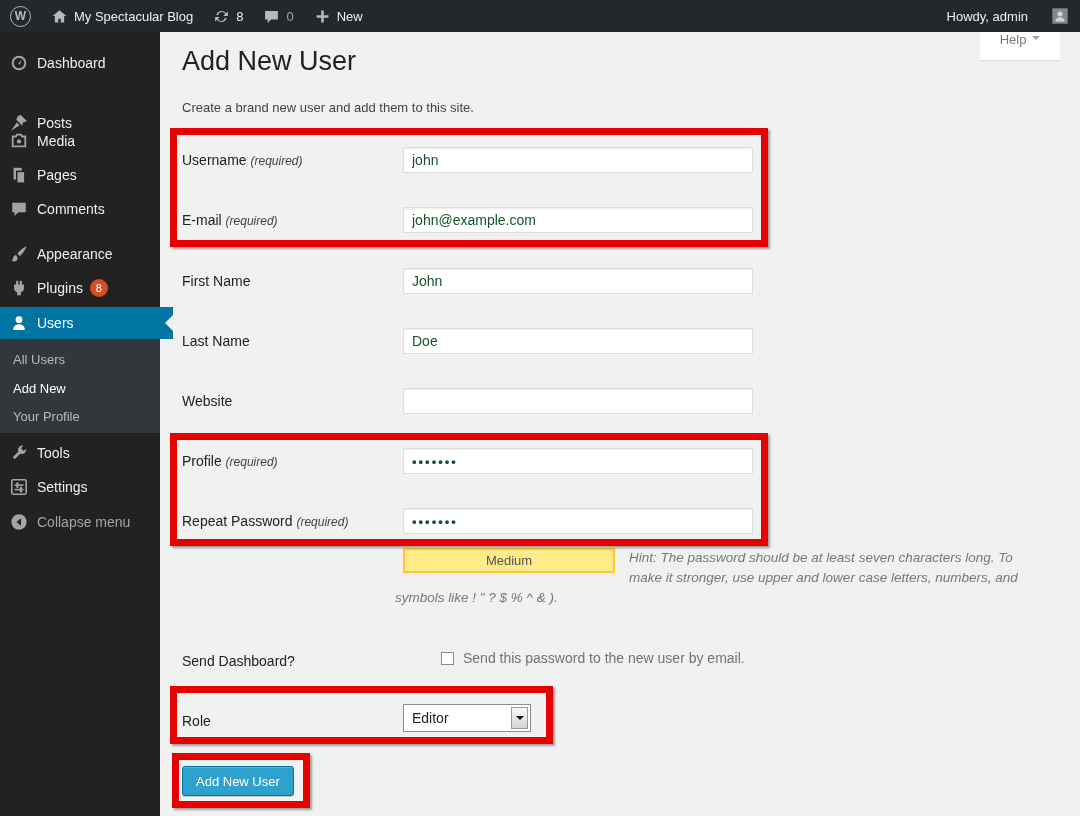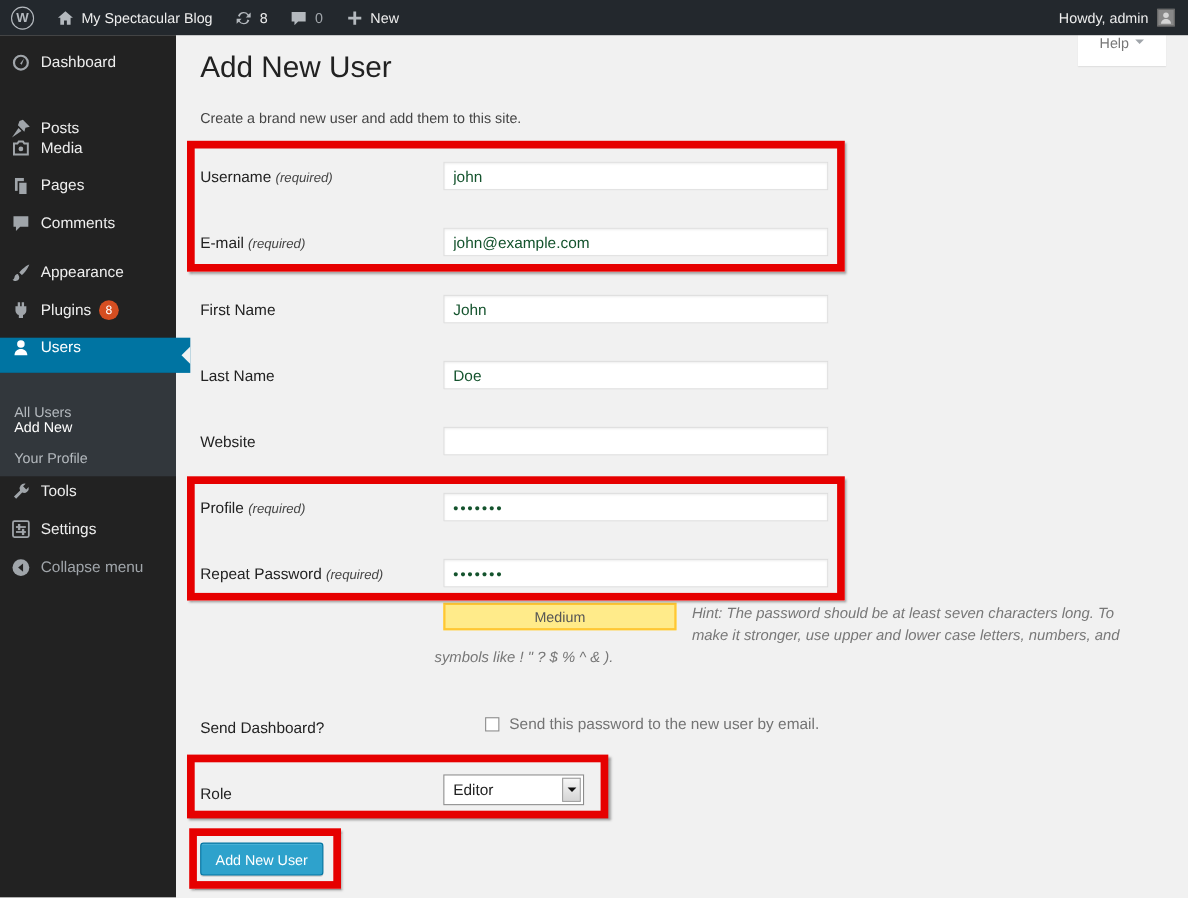--- a/index.html
+++ b/index.html
@@ -8,27 +8,27 @@
 
   
   .adminbar { position:absolute; left:0; top:0; width:1080px; height:32px; background:#23282d;
               display:flex; align-items:center; color:#eee; font-size:13px; z-index:50; }
   .ab-item { display:flex; align-items:center; gap:6px; padding:0 10px; height:32px; cursor:pointer; }
   .ab-icon { width:17px; height:17px; color:#b4b9be; display:inline-flex; }
   .ab-icon svg { width:100%; height:100%; fill:currentColor; }
   .wp-logo { width:21px; height:21px; border:1.5px solid #b4b9be; border-radius:50%; color:#b4b9be;
              display:flex; align-items:center; justify-content:center; font-weight:bold; font-size:12px; }
   .ab-count-dim { color:#a0a5aa; }
-  .ab-right { margin-left:auto; display:flex; align-items:center; gap:8px; padding-right:12px; }
+  .ab-right { margin-left:auto; display:flex; align-items:center; gap:24px; padding-right:12px; }
   .avatar { width:16px; height:16px; background:#888; border:1px solid #666; display:inline-flex; }
   .avatar svg { width:100%; height:100%; fill:#d4d4d4; }
 
   
   .sidebar { position:absolute; left:0; top:32px; width:160px; height:784px; background:#222; z-index:40; }
-  .mi { position:absolute; left:0; width:173px; height:30px; display:flex; align-items:flex-start;
+  .mi { position:absolute; left:0; width:173px; height:30px; display:flex; align-items:center;
         color:#eee; font-size:14px; cursor:pointer; }
   .mi .icon { width:18px; height:18px; margin:0 9px 0 10px; color:#a0a5aa; display:inline-flex; flex:none; }
   .mi .icon svg { width:100%; height:100%; fill:currentColor; }
   .mi.active { background:#0074a2; color:#fff; height:32px; }
   .mi.active .icon { color:#fff; }
   .mi.dim, .mi.dim .icon { color:#a0a5aa; }
   .menu-arrow { position:absolute; right:0; top:50%; margin-top:-8px; width:0; height:0;
                 border:8px solid transparent; border-right-color:#f1f1f1; }
   .badge { background:#d54e21; color:#fff; border-radius:50%; min-width:18px; height:18px; line-height:18px;
            text-align:center; font-size:11px; margin-left:7px; display:inline-block; }
@@ -207,21 +207,21 @@
       <svg viewBox="0 0 20 20">
           <circle cx="10" cy="6.3" r="3.8"></circle>
           <path d="M3.5 17.8c0-4.2 2.9-6.5 6.5-6.5s6.5 2.3 6.5 6.5z"></path>
         </svg>
     </span>
     <span>Users</span>
     <span class="menu-arrow"></span>
   </div>
 
   <div class="submenu">
-    <div class="sub-item" style="top:23px">All Users</div>
+    <div class="sub-item" style="top:8px">All Users</div>
     <div class="sub-item current" style="top:37px">Add New</div>
     <div class="sub-item" style="top:65px">Your Profile</div>
   </div>
 
   <div class="mi" style="top:406px">
     <span class="icon">
       <svg viewBox="0 0 20 20">
           <path d="M17.8 5.2a4.8 4.8 0 0 1-6.5 5.6L5.2 17 3 14.8l6.2-6.1A4.8 4.8 0 0 1 14.8 2l-2.6 2.6 3.2 3.2z"></path>
         </svg>
     </span>

